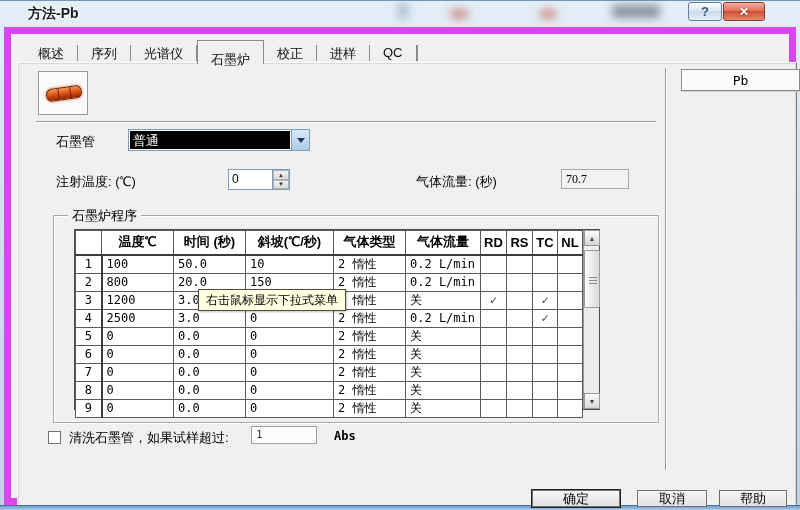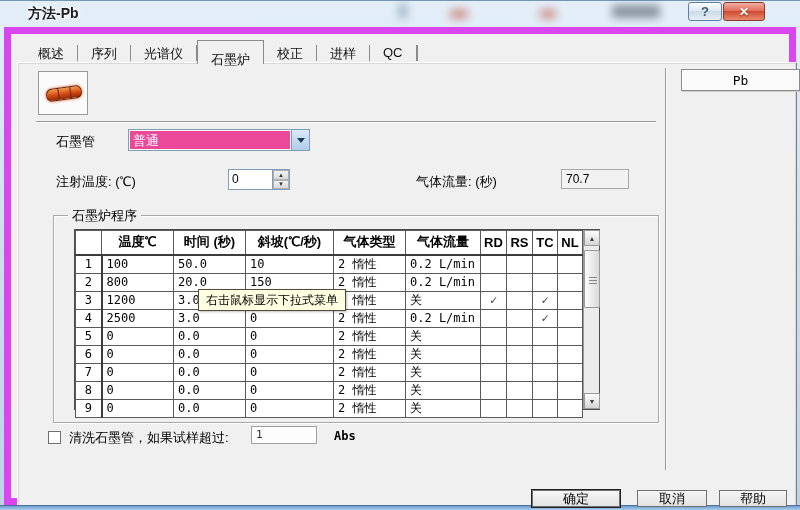--- a/index.html
+++ b/index.html
@@ -50,36 +50,36 @@
   #tube-shape::before { left:11px; } #tube-shape::after { left:23px; }
 
   #top-divider { position:absolute; left:18px; top:58px; width:620px; height:2px;
      border-top:1px solid #9a9a9a; border-bottom:1px solid #ffffff; }
 
   .lbl { position:absolute; white-space:nowrap; font-size:13px; }
 
   
   #tube-combo { position:absolute; left:110px; top:66px; width:182px; height:22px;
      border:1px solid #7f9db9; background:#fff; display:flex; }
-  #tube-combo-sel { flex:1; margin:1px; background:#ec4899; color:#fff; padding:1px 3px; font-size:13px; overflow:hidden; }
+  #tube-combo-sel { flex:1; margin:1px; background:#000000; color:#fff; padding:1px 3px; font-size:13px; overflow:hidden; }
   #tube-combo-btn { width:18px; border-left:1px solid #7f9db9;
      background:linear-gradient(180deg,#dbe9f7,#aecbe9); display:flex; align-items:center; justify-content:center; }
   .arrow-down { width:0; height:0; border-left:4px solid transparent; border-right:4px solid transparent; border-top:5px solid #1c3a57; }
 
   
   .sunken { border:1px solid #7f9db9; background:#fff; }
   #inject-spinner { position:absolute; left:210px; top:106px; width:62px; height:21px; display:flex; }
   #inject-spinner .val { flex:1; padding:2px 3px; font-size:12px; }
   .spin-col { width:17px; display:flex; flex-direction:column; border-left:1px solid #7f9db9; }
   .spin-btn { flex:1; background:linear-gradient(180deg,#f4f4f4,#d8d8d8); border:1px solid #b0b0b0;
      display:flex; align-items:center; justify-content:center; font-size:6px; color:#333; line-height:1; }
 
   #time-field { position:absolute; left:543px; top:106px; width:68px; height:20px;
      border:1px solid #a8a8a8; background:#f2f2f2; padding:2px 4px; font-size:12px;
-     font-family:Liberation Sans, sans-serif; }
+     font-family:Liberation Serif, serif; }
 
   
   #furnace-group { position:absolute; left:35px; top:152px; width:606px; height:208px;
      border:1px solid #a9a9a9; box-shadow:1px 1px 0 #ffffff inset, 1px 1px 0 #ffffff; }
   #furnace-group-title { position:absolute; left:14px; top:-9px; background:#f0f0f0; padding:0 4px; font-size:13px; }
 
   
   #grid-wrap { position:absolute; left:56px; top:166px; width:526px; height:181px; display:flex;
      border:1px solid #4c4c4c; background:#fff;justify-content:flex-end; }
   table { border-collapse:collapse; table-layout:fixed; width:507px; }

